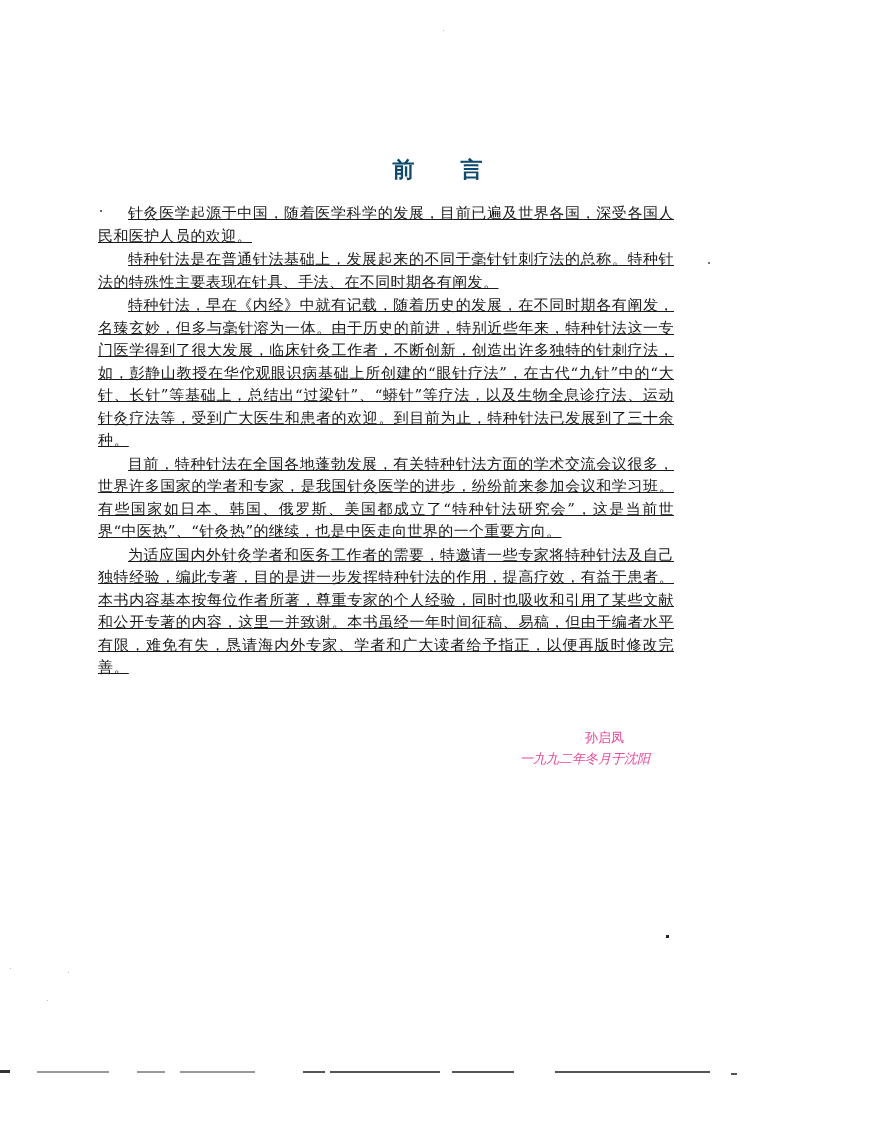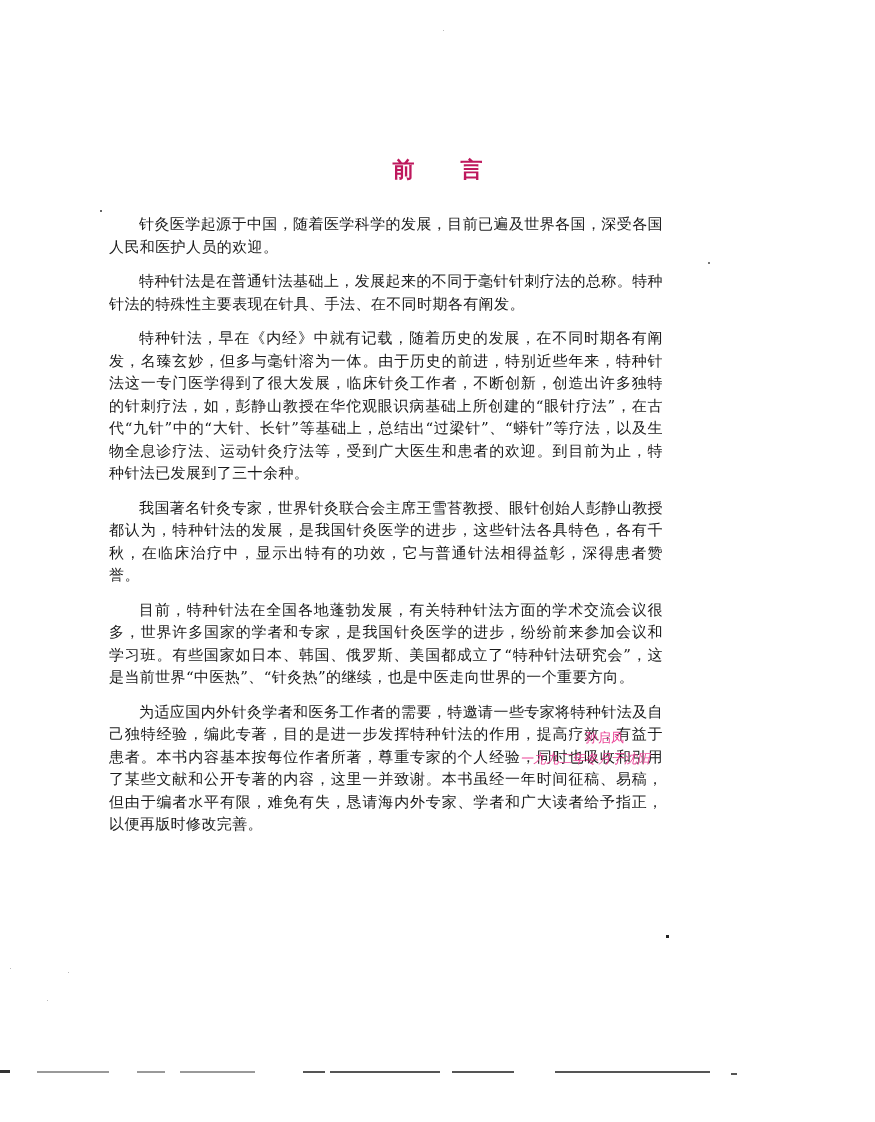--- a/index.html
+++ b/index.html
@@ -3,48 +3,47 @@
 <meta charset="utf-8">
 <style>
   html, body { margin: 0; padding: 0; }
   body {
     width: 875px; height: 1122px; background: #ffffff; position: relative; overflow: hidden;
     font-family: "DejaVu Serif", "Liberation Serif", serif; color: #1a1a1a;
   }
   .page-title {
     position: absolute; top: 155px; left: 0; width: 875px; text-align: center;
     font-family: "DejaVu Sans", "Liberation Sans", sans-serif;
-    font-weight: bold; font-size: 22px; letter-spacing: 46px; text-indent: 46px; color: #be185d;
+    font-weight: bold; font-size: 22px; letter-spacing: 46px; text-indent: 46px; color: #0c4a6e;
   }
   .body-text {
     position: absolute; top: 201px; left: 97px; width: 578px;
     font-size: 15px; line-height: 22.5px; text-align: justify; letter-spacing: 0.4px;
   }
-  .body-text p { margin: 12px; text-indent: 2em; }
+  .body-text p { margin: 1px; text-indent: 2em; text-decoration: underline; }
   .signature {
     position: absolute; left: 0; width: 650px; text-align: right;
     font-size: 13px; color: #ec4899;
   }
   .sig-name { top: 729px; width: 624px; }
   .sig-date { top: 750px; font-style: italic; }
   .stray-dot { position: absolute; background: #222; }
   .stray-mark { position: absolute; background: #bbb; width: 1px; height: 1px; }
   .scan-line { position: absolute; height: 2px; background: #555; top: 1071px; }
   .scan-line.light { background: #999; }
 </style>
 </head>
 <body>
 
 <div class="page-title">前言</div>
 
 <div class="body-text">
   <p>针灸医学起源于中国，随着医学科学的发展，目前已遍及世界各国，深受各国人民和医护人员的欢迎。</p>
   <p>特种针法是在普通针法基础上，发展起来的不同于毫针针刺疗法的总称。特种针法的特殊性主要表现在针具、手法、在不同时期各有阐发。</p>
   <p>特种针法，早在《内经》中就有记载，随着历史的发展，在不同时期各有阐发，名臻玄妙，但多与毫针溶为一体。由于历史的前进，特别近些年来，特种针法这一专门医学得到了很大发展，临床针灸工作者，不断创新，创造出许多独特的针刺疗法，如，彭静山教授在华佗观眼识病基础上所创建的“眼针疗法”，在古代“九针”中的“大针、长针”等基础上，总结出“过梁针”、“蟒针”等疗法，以及生物全息诊疗法、运动针灸疗法等，受到广大医生和患者的欢迎。到目前为止，特种针法已发展到了三十余种。</p>
-  <p>我国著名针灸专家，世界针灸联合会主席王雪苔教授、眼针创始人彭静山教授都认为，特种针法的发展，是我国针灸医学的进步，这些针法各具特色，各有千秋，在临床治疗中，显示出特有的功效，它与普通针法相得益彰，深得患者赞誉。</p>
   <p>目前，特种针法在全国各地蓬勃发展，有关特种针法方面的学术交流会议很多，世界许多国家的学者和专家，是我国针灸医学的进步，纷纷前来参加会议和学习班。有些国家如日本、韩国、俄罗斯、美国都成立了“特种针法研究会”，这是当前世界“中医热”、“针灸热”的继续，也是中医走向世界的一个重要方向。</p>
   <p>为适应国内外针灸学者和医务工作者的需要，特邀请一些专家将特种针法及自己独特经验，编此专著，目的是进一步发挥特种针法的作用，提高疗效，有益于患者。本书内容基本按每位作者所著，尊重专家的个人经验，同时也吸收和引用了某些文献和公开专著的内容，这里一并致谢。本书虽经一年时间征稿、易稿，但由于编者水平有限，难免有失，恳请海内外专家、学者和广大读者给予指正，以便再版时修改完善。</p>
 </div>
 
 <div class="signature sig-name">孙启凤</div>
 <div class="signature sig-date">一九九二年冬月于沈阳</div>
 
 <div class="stray-dot" style="left:666px;top:935px;width:3px;height:3px;"></div>
 <div class="stray-dot" style="left:100px;top:210px;width:2px;height:2px;background:#666;"></div>
 <div class="stray-mark" style="left:443px;top:30px;"></div>

